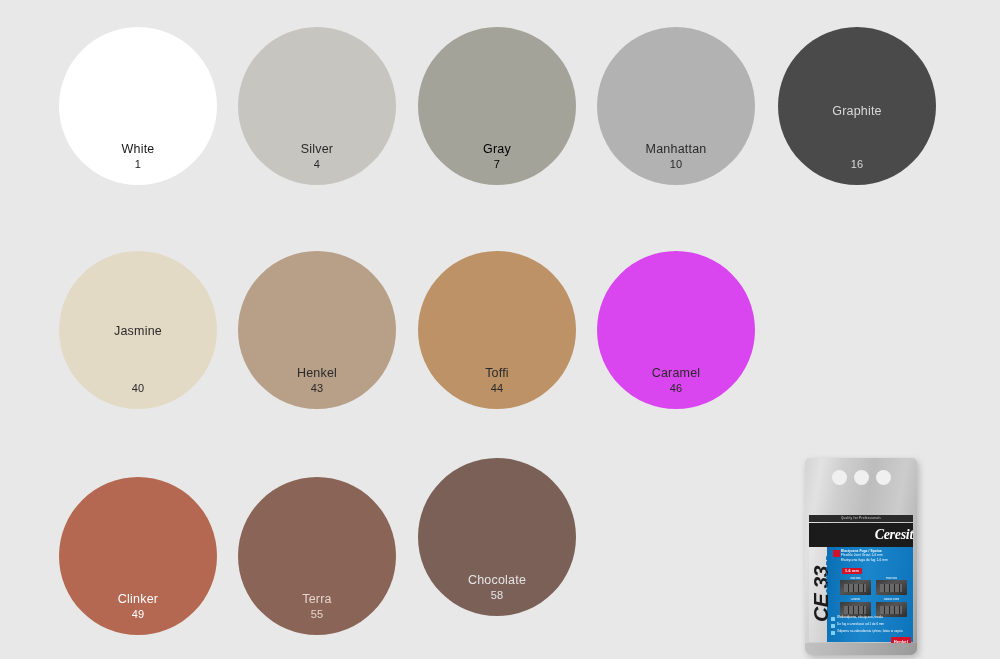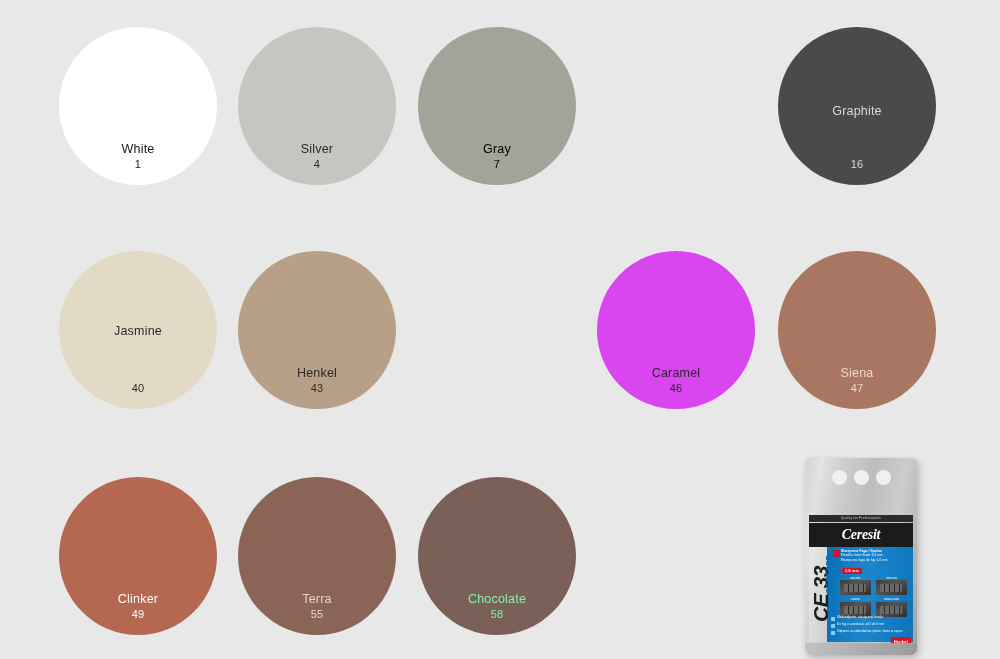--- a/index.html
+++ b/index.html
@@ -112,21 +112,21 @@
 
   .bag-blackband {
     position: absolute;
     left: 4px;
     top: 65px;
     width: 104px;
     height: 24px;
     background: #1b1b1b;
     display: flex;
     align-items: center;
-    justify-content: center;
+    justify-content: flex-end;
   }
 
   .bag-logo {
     color: #ffffff;
     font-size: 14px;
     font-style: italic;
     font-weight: bold;
     letter-spacing: -0.3px;
     font-family: "Liberation Serif", serif;
   }
@@ -321,49 +321,53 @@
       <div class="swatch-code">1</div>
     </div>
     <div class="swatch" style="left: 238px; top: 27px; background: rgb(199, 197, 191); color: rgb(42, 42, 42);">
       <div class="swatch-name">Silver</div>
       <div class="swatch-code">4</div>
     </div>
     <div class="swatch" style="left: 418px; top: 27px; background: rgb(163, 163, 153); color: #000000; align-items: center;">
       <div class="swatch-name">Gray</div>
       <div class="swatch-code">7</div>
     </div>
+    <div class="swatch" style="left: 597px; top: 27px; background: rgb(178, 178, 178); color: rgb(42, 42, 42);">
+      <div class="swatch-name">Manhattan</div>
+      <div class="swatch-code">10</div>
+    </div>
     <div class="swatch" style="left: 778px; top: 27px; background: rgb(74, 74, 74); color: rgb(217, 217, 217); gap: 38px;">
       <div class="swatch-name">Graphite</div>
       <div class="swatch-code">16</div>
     </div>
     <div class="swatch" style="left: 59px; top: 251px; background: rgb(227, 218, 198); color: rgb(42, 42, 42); gap: 42px;">
       <div class="swatch-name">Jasmine</div>
       <div class="swatch-code">40</div>
     </div>
     <div class="swatch" style="left: 238px; top: 251px; background: rgb(183, 159, 136); color: rgb(42, 42, 42);">
       <div class="swatch-name">Henkel</div>
       <div class="swatch-code">43</div>
     </div>
+    <div class="swatch" style="left: 418px; top: 251px; background: rgb(189, 146, 103); color: rgb(42, 42, 42);">
+      <div class="swatch-name">Toffi</div>
+      <div class="swatch-code">44</div>
+    </div>
     <div class="swatch" style="left: 597px; top: 251px; background: #d946ef; color: rgb(42, 42, 42);">
       <div class="swatch-name">Caramel</div>
       <div class="swatch-code">46</div>
     </div>
-    <div class="swatch" style="left: 778px; top: 251px; background: rgb(169, 119, 97); color: rgb(236, 217, 207);">
-      <div class="swatch-name">Siena</div>
-      <div class="swatch-code">47</div>
-    </div>
     <div class="swatch" style="left: 59px; top: 477px; background: rgb(180, 104, 81); color: #ffffff; text-align: center;">
       <div class="swatch-name">Clinker</div>
       <div class="swatch-code">49</div>
     </div>
     <div class="swatch" style="left: 238px; top: 477px; background: rgb(138, 100, 86); color: rgb(231, 212, 203);">
       <div class="swatch-name">Terra</div>
       <div class="swatch-code">55</div>
     </div>
-    <div class="swatch" style="left: 418px; top: 477px; background: rgb(123, 96, 88); color: #86efac;">
+    <div class="swatch" style="left: 418px; top: 458px; background: rgb(123, 96, 88); color: #e5e5e5;">
       <div class="swatch-name">Chocolate</div>
       <div class="swatch-code">58</div>
     </div>
   </div>
 
 <div id="product-bag">
   <div class="bag-body">
 
     <div class="bag-top-holes">
       <div class="bag-hole"></div>

